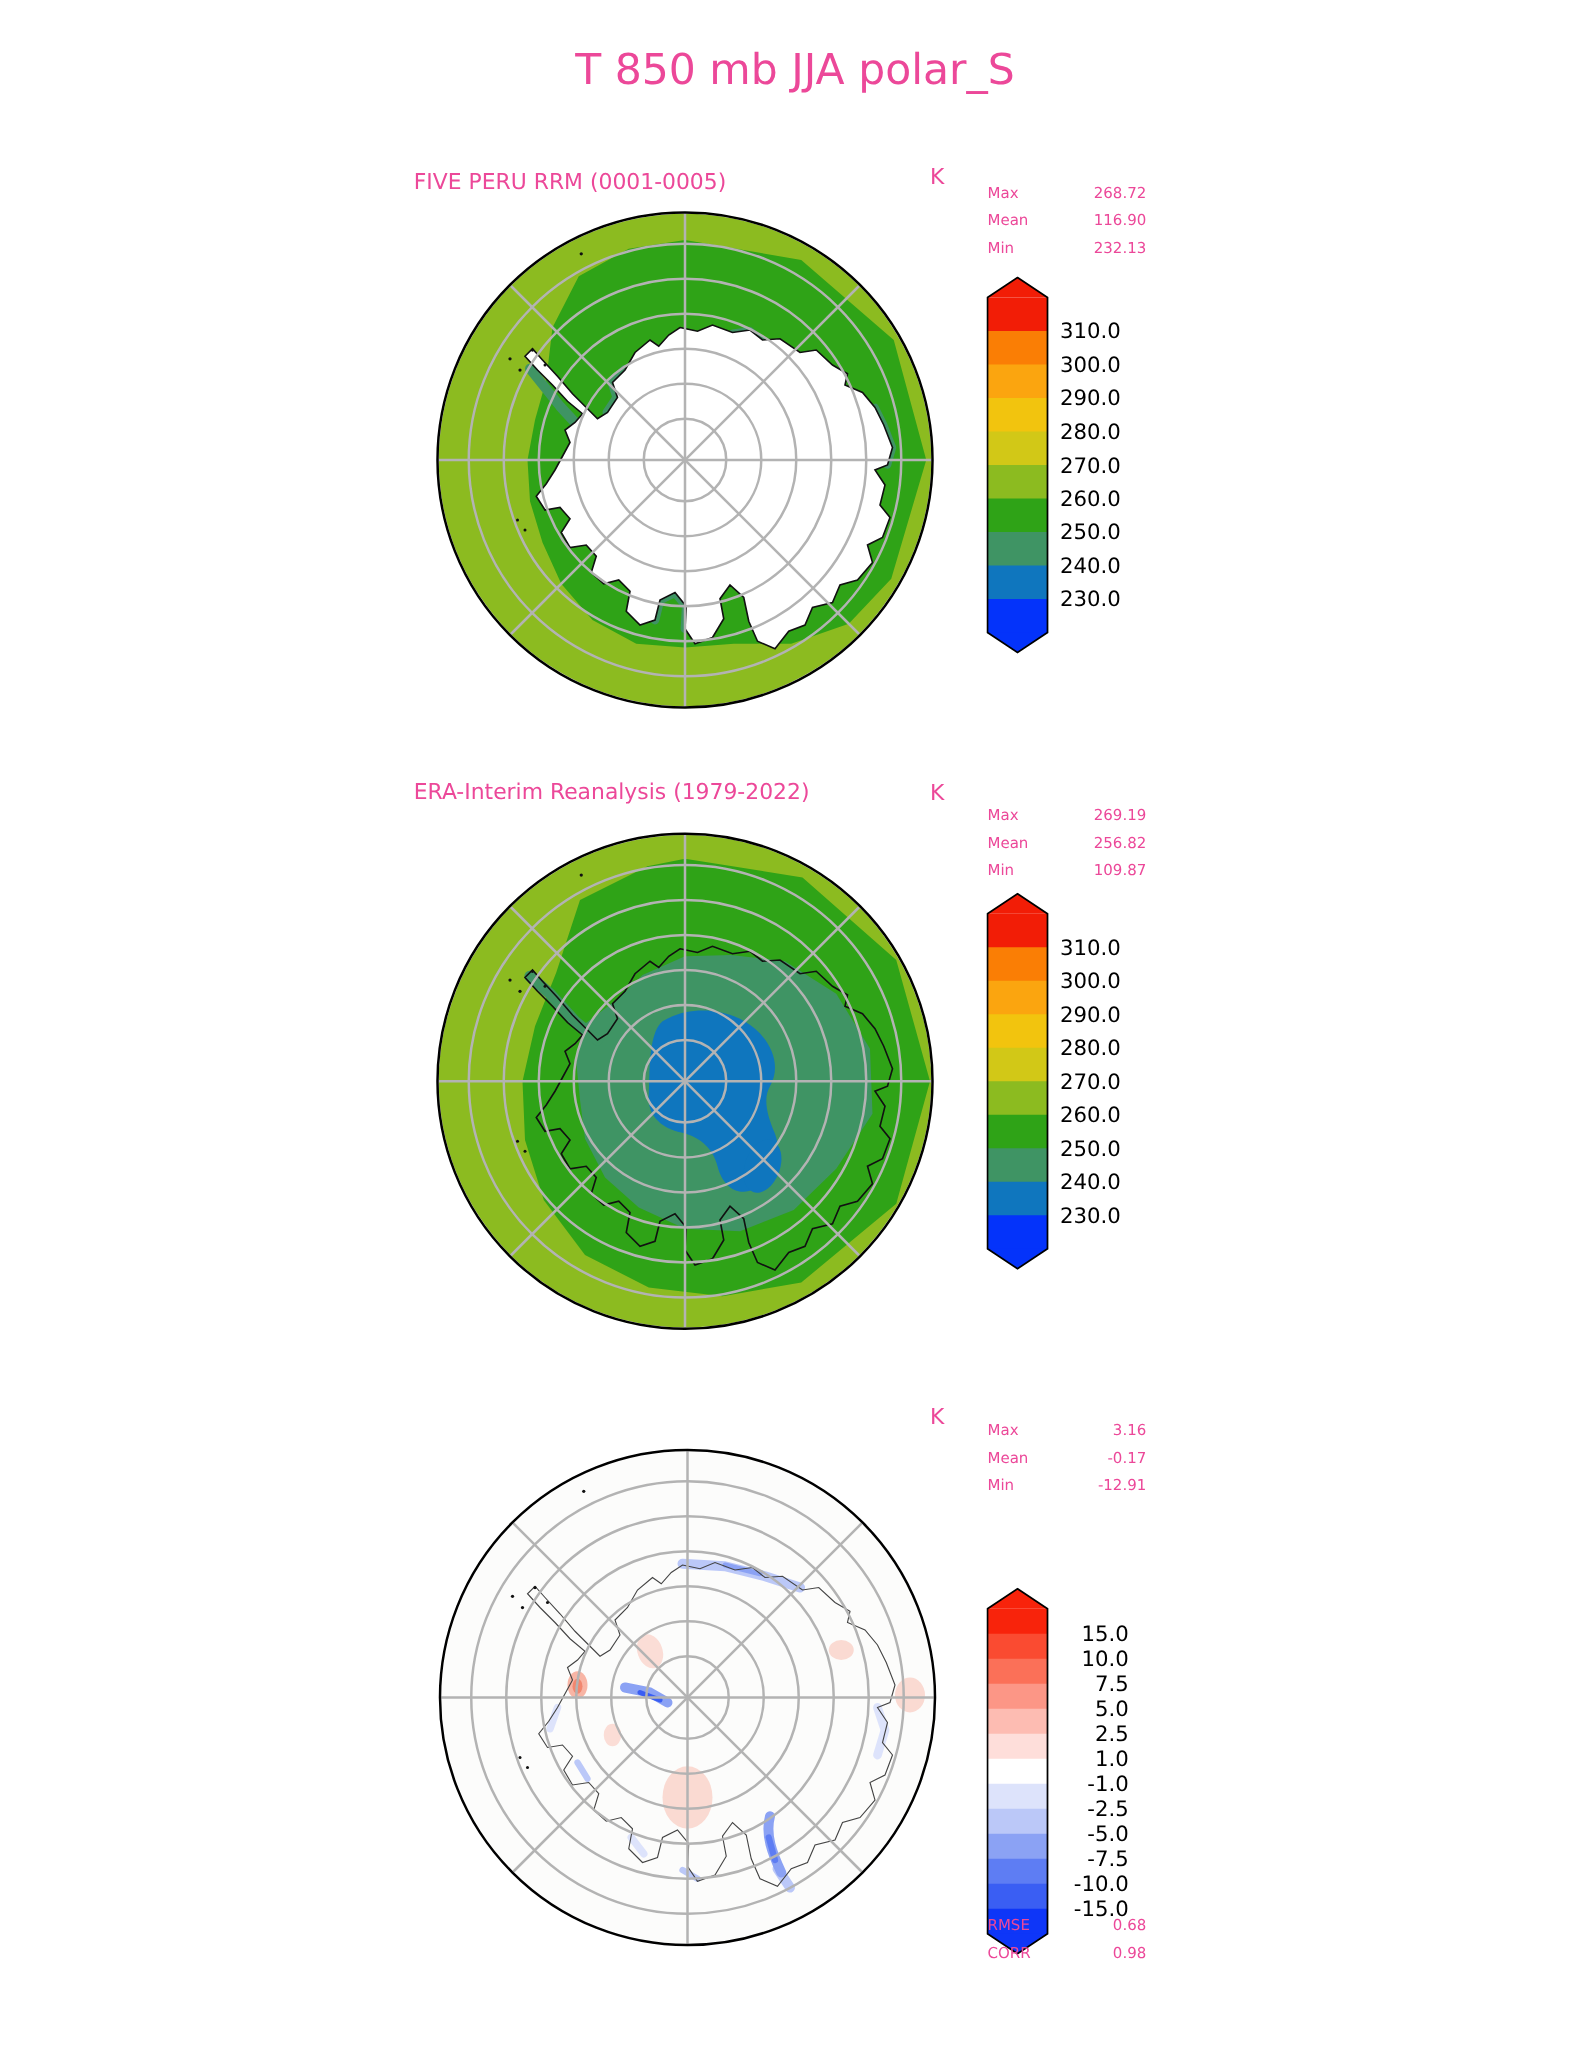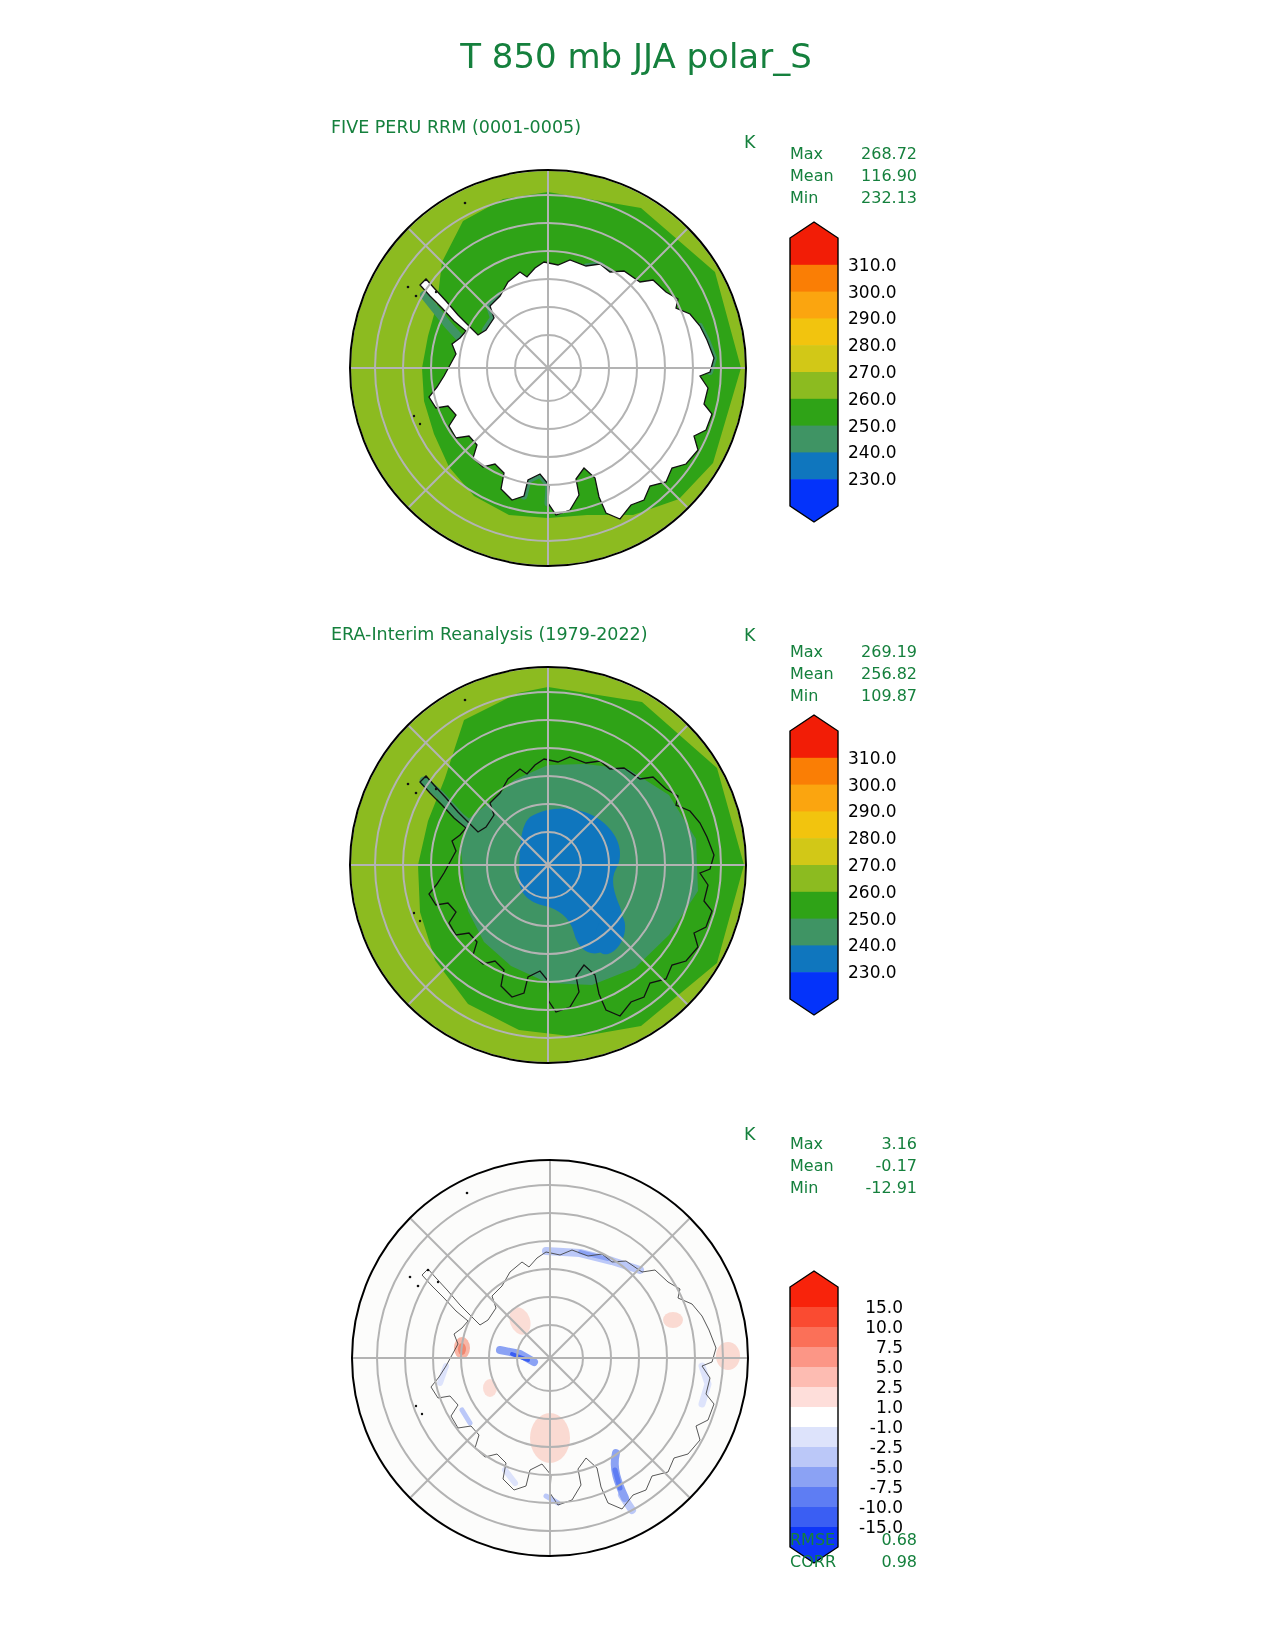--- a/index.html
+++ b/index.html
@@ -1,26 +1,26 @@
 <!DOCTYPE html>
 <html><head>
 <meta charset="utf-8">
 <style>
   html,body{margin:0;padding:0;background:#ffffff;}
   #page{position:relative;width:1054px;height:1650px;background:#ffffff;overflow:hidden;
-        font-family:"DejaVu Sans","Liberation Sans",sans-serif;color:#15803d;}
+        font-family:"DejaVu Sans","Liberation Sans",sans-serif;color:#ec4899;}
   .fig-title{position:absolute;left:0;top:36px;width:1272px;text-align:center;
              font-size:34px;font-weight:400;}
   .panel-title{position:absolute;font-size:17.5px;white-space:nowrap;}
-  #title-1{left:331px;top:117px;text-align:center;}
+  #title-1{left:331px;top:136px;text-align:center;}
   #title-2{left:331px;top:624px;}
   #title-3{left:350px;top:1116px;width:400px;text-align:center;font-size:21.5px;}
   .units{position:absolute;left:744px;font-size:17.5px;}
   #units-1{top:132px;} #units-2{top:625px;} #units-3{top:1124px;}
-  .stats{position:absolute;left:790px;width:127px;font-size:16px;line-height:22px;}
+  .stats{position:absolute;left:790px;width:127px;font-size:12px;line-height:22px;}
   #stats-1{top:143px;} #stats-2{top:641px;} #stats-3{top:1133px;} #stats-extra{top:1529px;}
   .stat-row{position:relative;height:22px;}
   .stat-label{position:absolute;left:0;}
   .stat-value{position:absolute;right:0;text-align:right;}
   .map{position:absolute;}
   #map-1{left:348px;top:168px;} #map-2{left:348px;top:665px;} #map-3{left:350px;top:1158px;}
   .colorbar{position:absolute;left:789px;}
   #cb-1{top:221px;} #cb-2{top:714px;} #cb-3{top:1270px;}
   .colorbar svg text{font-family:"DejaVu Sans","Liberation Sans",sans-serif;}
 </style>

